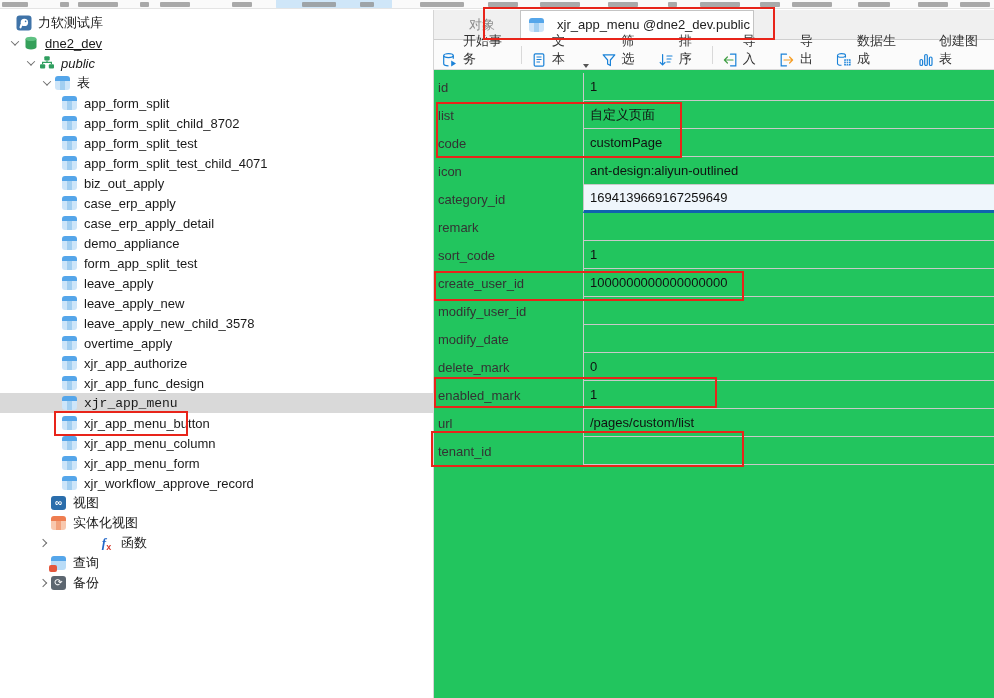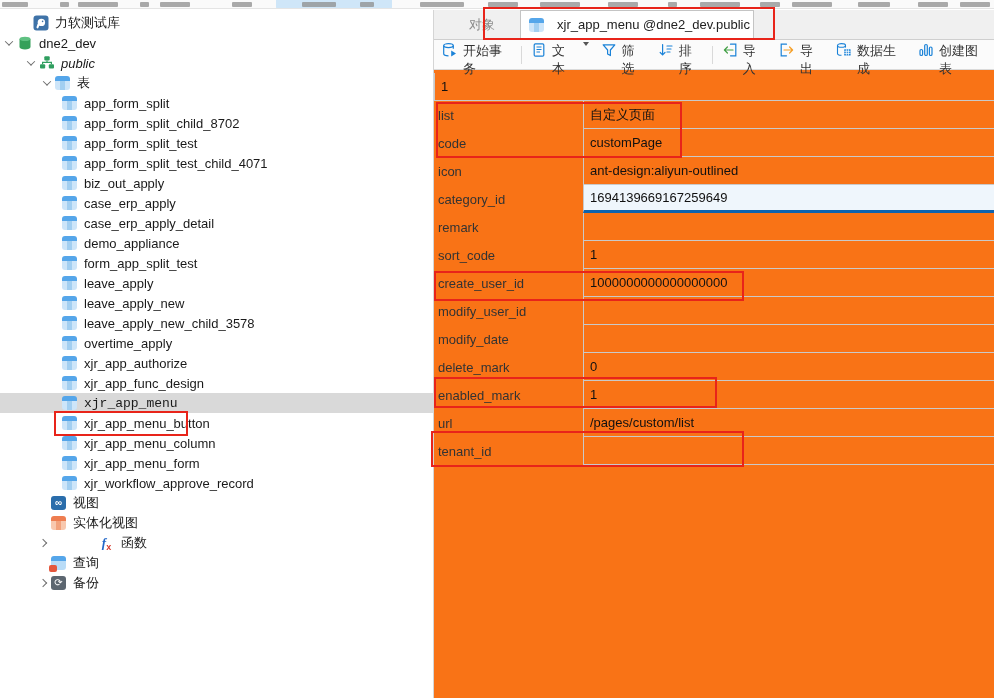--- a/index.html
+++ b/index.html
@@ -14,22 +14,22 @@
   }
   
   .top-strip{position:absolute;left:0;top:0;width:994px;height:9px;background:#fafafa;border-bottom:1px solid #e4e4e4;overflow:hidden;}
   .strip-highlight{position:absolute;left:276px;top:0;width:116px;height:9px;background:#cfe6f8;border-radius:0 0 2px 2px;}
   .strip-frag{position:absolute;top:2px;height:5px;background:#8e8e8e;opacity:.75;border-radius:1px;}
   
   .sidebar{position:absolute;left:0;top:10px;width:434px;height:688px;background:#fff;border-right:1px solid #d5d5d5;overflow:hidden;}
   .tree{padding-top:3px;}
   .tree-row{height:20px;display:flex;align-items:center;font-size:13px;white-space:nowrap;cursor:default;}
   .tree-row.selected{background:var(--sel);font-family:Liberation Mono, monospace;}
-  .ind0{padding-left:33px;}
-  .ind1{}
+  .ind0{padding-left:16px;}
+  .ind1{padding-left:6px;text-decoration:underline;}
   .ind2{padding-left:22px;font-style:italic;}
   .ind3{padding-left:38px;}
   .ind4{padding-left:62px;}
   .indb{padding-left:34px;}
   .arrow{width:17px;flex:none;display:flex;align-items:center;justify-content:center;}
   .chev{display:inline-block;width:6px;height:6px;border-right:1.4px solid #6e6e6e;border-bottom:1.4px solid #6e6e6e;}
   .chev.down{transform:rotate(45deg) translate(-1px,-1px);}
   .chev.right{transform:rotate(-45deg);}
   .ticon{width:16px;height:16px;flex:none;margin-right:6px;display:inline-flex;align-items:center;justify-content:center;}
   .tlabel{color:#1a1a1a;}
@@ -47,27 +47,27 @@
       linear-gradient(180deg,#ee7d50 0 5px, rgba(0,0,0,0) 5px),
       repeating-linear-gradient(90deg,#f8c8ae 0 5px,#f2a27c 5px 10px),#f8c8ae;}
   .functions-icon{background:none;color:#2468c8;margin-left:48px;}
   .functions-icon .fxf{font-family:"Liberation Serif","DejaVu Serif",serif;font-style:italic;font-weight:bold;font-size:13px;color:#2468c8;}
   .functions-icon .fxx{font-size:9px;color:#d63b2f;font-weight:bold;vertical-align:-3px;}
   .queries-icon{background:
       linear-gradient(180deg,#55a6ea 0 5px, rgba(0,0,0,0) 5px),#b9dcf7;}
   .queries-icon::after{content:"";position:absolute;left:-2px;bottom:-2px;width:8px;height:7px;background:#e4573d;border-radius:2px;}
   .backups-icon{background:#5c6670;font-size:10px;}
   
-  .main{position:absolute;left:434px;top:10px;width:560px;height:688px;background:#f97316;}
+  .main{position:absolute;left:434px;top:10px;width:560px;height:688px;background:#22c55e;}
   .tabbar{height:30px;background:#f0f0f0;border-bottom:1px solid #cfcfcf;display:flex;align-items:stretch;}
   .tab-object{margin-left:22px;width:52px;display:flex;align-items:center;justify-content:center;color:#8a8a8a;font-size:13px;}
   .tab-active{margin-left:12px;width:234px;background:#fff;border:1px solid #c4c4c4;border-bottom:none;
     display:flex;align-items:center;gap:6px;padding:0 8px;font-size:13px;color:#222;overflow:hidden;white-space:nowrap;}
   .toolbar{height:30px;background:#fbfbfb;border-bottom:1px solid #dadada;display:flex;align-items:center;padding-left:2px;font-size:13px;color:#333;}
-  .tb-item{display:flex;align-items:flex-start;gap:5px;padding:0 6px;height:26px;border-radius:3px;}
+  .tb-item{display:flex;align-items:flex-end;gap:5px;padding:0 6px;height:26px;border-radius:3px;}
   .tb-sep{width:1px;height:18px;background:#d9d9d9;margin:0 3px;flex:none;}
   .tb-caret{width:0;height:0;border-left:3.5px solid transparent;border-right:3.5px solid transparent;border-top:4px solid #555;margin-left:2px;}
   .tb-ic{flex:none;}
   
   .record{position:absolute;top:63px;left:0;right:0;}
   .rec-row{display:flex;height:28px;}
   .rec-label{width:149px;padding-left:4px;font-size:13px;color:#333;display:flex;align-items:center;flex:none;}
   .rec-value{flex:1;border-left:1px solid #c9c9c9;border-bottom:1px solid #c9c9c9;font-size:13px;color:#111;
     display:flex;align-items:center;padding-left:6px;overflow:hidden;white-space:nowrap;}
   .rec-value.focused{background:var(--focus-bg);border-bottom:3px solid var(--focus-blue);}
@@ -347,20 +347,21 @@
           <rect x="2" y="7.5" width="2.6" height="6" rx="1.3"></rect>
           <rect x="6.7" y="2.5" width="2.6" height="11" rx="1.3"></rect>
           <rect x="11.4" y="5" width="2.6" height="8.5" rx="1.3"></rect>
         </svg>
       <span>创建图表</span>
     </div>
   </div>
 
   <div class="record">
       <div class="rec-row">
+        <div class="rec-label">id</div>
         <div class="rec-value">1</div>
       </div>
       <div class="rec-row">
         <div class="rec-label">list</div>
         <div class="rec-value">自定义页面</div>
       </div>
       <div class="rec-row">
         <div class="rec-label">code</div>
         <div class="rec-value">customPage</div>
       </div>

